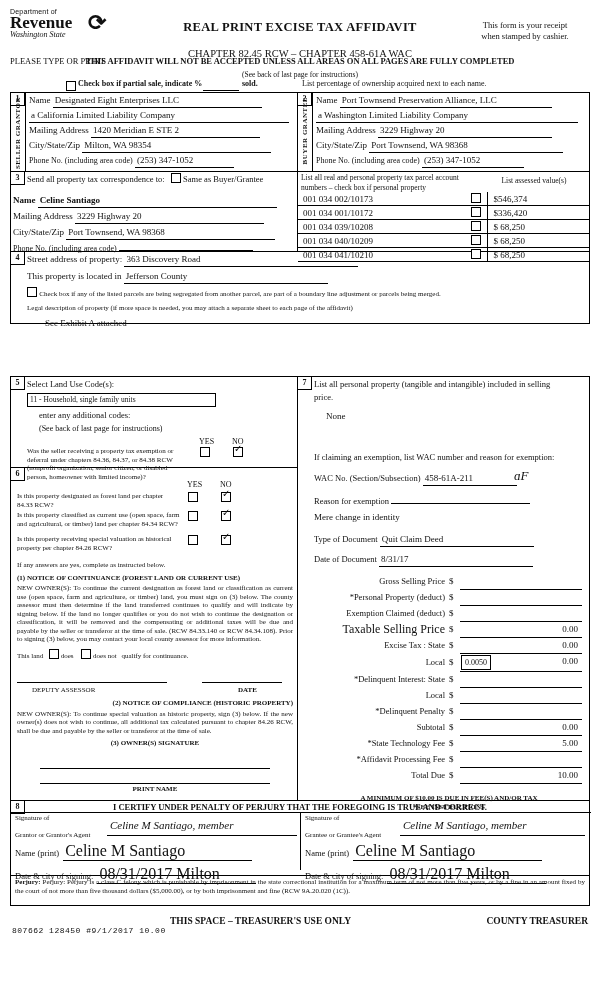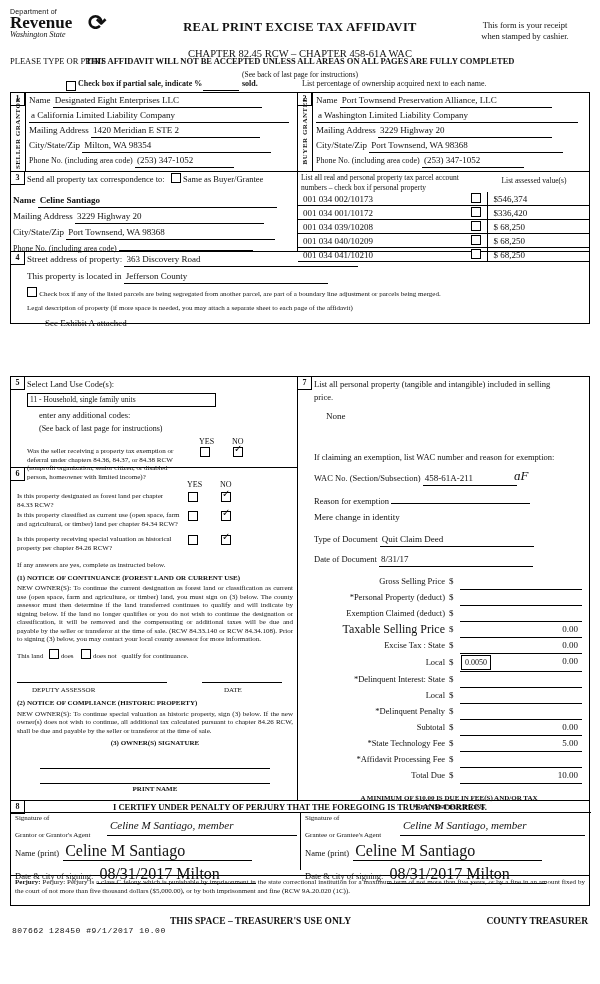--- a/index.html
+++ b/index.html
@@ -287,24 +287,24 @@
           <span>does not</span>
           <span style="margin-left:3px;">qualify for continuance.</span>
         </div>
 
         <div style="position:relative;margin-top:12px;height:14px;">
           <div style="position:absolute;left:0;top:0;width:150px;border-bottom:1px solid #000;height:10px;"></div>
           <div style="position:absolute;left:185px;top:0;width:80px;border-bottom:1px solid #000;height:10px;"></div>
         </div>
         <div style="position:relative;height:11px;">
           <span class="tiny" style="position:absolute;left:15px;top:0;font-weight:normal;">DEPUTY ASSESSOR</span>
-          <span class="tiny" style="position:absolute;left:207px;top:0;font-weight:normal;">DATE</span>
-        </div>
-
-        <div class="tiny" style="font-weight:bold;text-align:left;margin-top:2px;">(2) NOTICE OF COMPLIANCE (HISTORIC PROPERTY)</div>
+          <span class="tiny" style="position:absolute;left:221px;top:0;font-weight:bold;">DATE</span>
+        </div>
+
+        <div class="tiny" style="font-weight:bold;text-align:right;margin-top:2px;">(2) NOTICE OF COMPLIANCE (HISTORIC PROPERTY)</div>
         <div class="tiny" style="margin-top:2px;text-align:justify;">NEW OWNER(S): To continue special valuation as historic property, sign (3) below. If the new owner(s) does not wish to continue, all additional tax calculated pursuant to chapter 84.26 RCW, shall be due and payable by the seller or transferor at the time of sale.</div>
         <div class="tiny" style="font-weight:bold;text-align:center;margin-top:4px;">(3) OWNER(S) SIGNATURE</div>
         <div style="width:230px;border-bottom:1px solid #000;height:14px;margin:6px auto 0 auto;"></div>
         <div style="width:230px;border-bottom:1px solid #000;height:12px;margin:2px auto 0 auto;"></div>
         <div class="tiny" style="font-weight:bold;text-align:center;margin-top:1px;">PRINT NAME</div>
       </div>
     </div>
 
     <div class="box" style="position:absolute;left:288px;top:0;width:292px;height:425px;border-left:none;">
       <div class="num">7</div>

